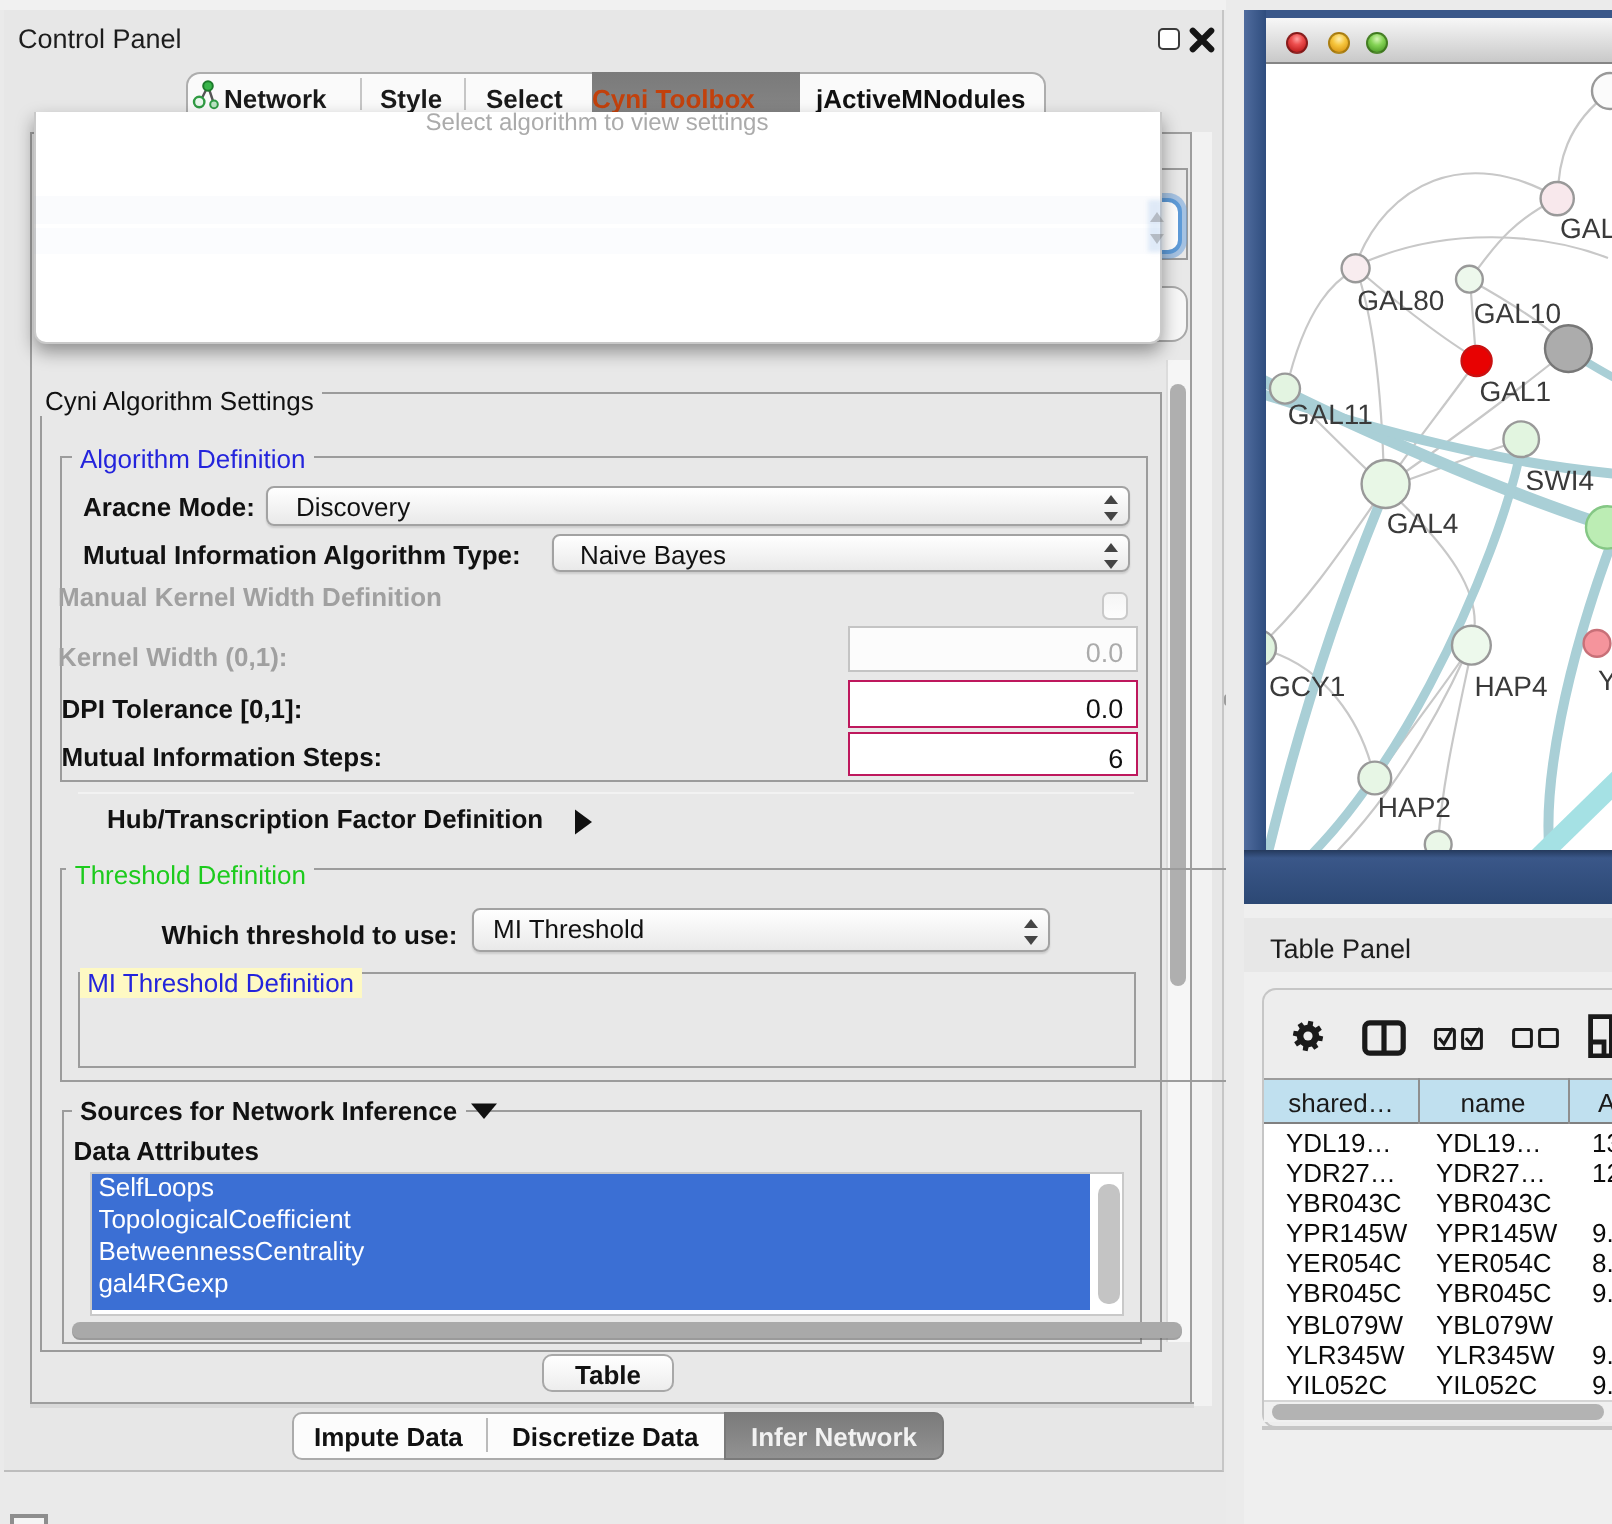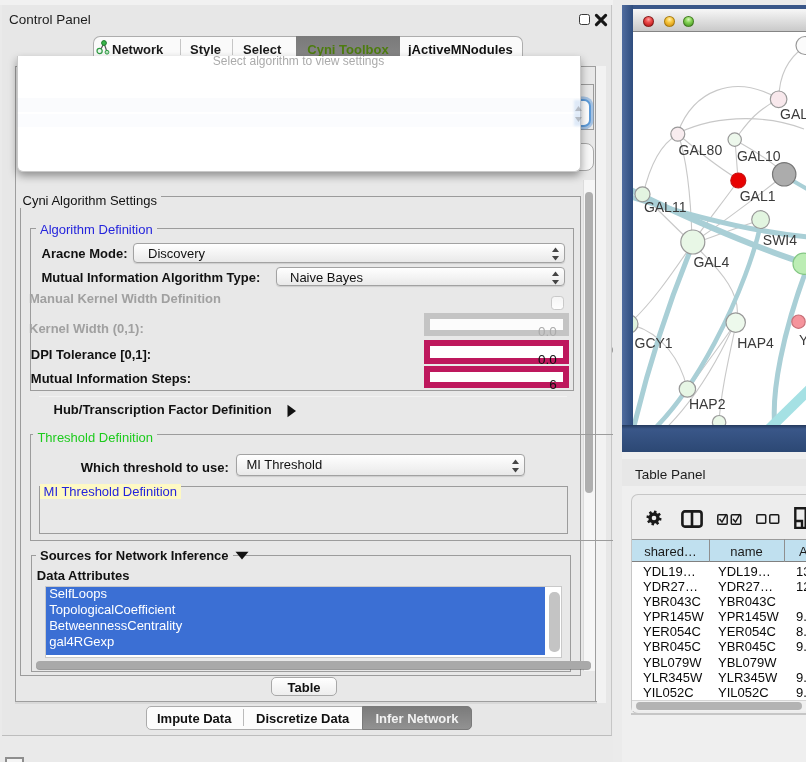--- a/index.html
+++ b/index.html
@@ -4,21 +4,21 @@
 <style>
 * { margin:0; padding:0; box-sizing:border-box; }
 html,body { width:806px; height:762px; overflow:hidden; }
 body { font-family:"Liberation Sans", sans-serif; background:#EAEAEA; position:relative; }
 .abs { position:absolute; }
 .b13 { font-size:13px; font-weight:bold; color:#111; }
 .n13 { font-size:13px; color:#111; }
 .combo { position:absolute; border:1px solid #A2A2A2; border-radius:4px;
   background:linear-gradient(#FFFFFF, #F3F3F3 55%, #E9E9E9); box-shadow:0 1px 1px rgba(0,0,0,0.12); }
 .combo .ct { position:absolute; left:14px; top:2px; font-size:13px; color:#111; }
-.fld { position:absolute; border:6px solid #be185d; background:#fff; font-size:13.5px;
+.fld { position:absolute; border:1px solid #be185d; background:#fff; font-size:13.5px;
   color:#111; text-align:right; }
 .grp { position:absolute; border:1px solid #9C9C9C; }
 .grp > .gl { position:absolute; top:-5px; left:8px; background:#E9E9E9; padding:0 4px;
   font-size:13px; line-height:15px; white-space:nowrap; }
 </style>
 </head>
 <body>
 
 <div class="abs" id="cpwin" style="left:0; top:0; width:613px; height:762px; background:#EAEAEA;">
   <div class="abs" style="left:0; top:0; width:613px; height:5px; background:#F1F1F1;"></div>
@@ -37,21 +37,21 @@
   <div class="abs" style="left:296px; top:36px; width:104px; height:22px; background:linear-gradient(#7A7A7A,#868686);"></div>
   <svg class="abs" style="left:96px; top:40px;" width="14" height="15" viewBox="0 0 14 15">
     <path d="M8 3 L4 11 M8 3 L11 12" stroke="#555" stroke-width="1.2" fill="none"></path>
     <circle cx="8" cy="3" r="2.4" fill="#39B54A" stroke="#1C7A2B" stroke-width="1"></circle>
     <circle cx="3.6" cy="11" r="2.6" fill="#E9F7EC" stroke="#2F9B43" stroke-width="1.2"></circle>
     <circle cx="11" cy="12.2" r="1.9" fill="#BBE4C3" stroke="#2F9B43" stroke-width="1"></circle>
   </svg>
   <div class="abs" style="left:112px; top:42px; font-size:13px; font-weight:600; color:#1a1a1a;">Network</div>
   <div class="abs" style="left:190px; top:42px; font-size:13px; font-weight:600; color:#1a1a1a;">Style</div>
   <div class="abs" style="left:243px; top:42px; font-size:13px; font-weight:600; color:#1a1a1a;">Select</div>
-  <div class="abs" style="left:296px; top:42px; width:104px; text-align:center; font-size:13px; font-weight:600; color:#4d7c0f;">Cyni Toolbox</div>
+  <div class="abs" style="left:296px; top:42px; width:104px; text-align:left; font-size:13px; font-weight:600; color:#c2410c;">Cyni Toolbox</div>
   <div class="abs" style="left:408px; top:42px; font-size:13px; font-weight:600; color:#111;">jActiveMNodules</div>
 
   <div class="abs" style="left:15px; top:66px; width:581px; height:636px; border:1px solid #9E9E9E; background:#E8E8E8;"></div>
   <div class="abs" style="left:596px; top:66px; width:10px; height:637px; background:#F2F2F2;"></div>
 
   <div class="abs" style="left:22px; top:84px; width:572px; height:46px; border:1px solid #9A9A9A; z-index:5;"></div>
   <div class="abs" style="left:561px; top:99px; width:30px; height:28px; border-radius:7px; background:#fff; border:2px solid #5E9BD8; box-shadow:0 0 0 2.5px rgba(110,162,220,0.55); z-index:5;"></div>
   <div class="abs" style="left:22px; top:142.5px; width:572px; height:28.5px; border:1px solid #A8A8A8; border-radius:8px; background:#F7F7F7; z-index:5;"></div>
 
   <div class="abs" style="left:583px; top:180px; width:12px; height:491px; background:#F6F6F6; border-left:1px solid #DCDCDC;"></div>

